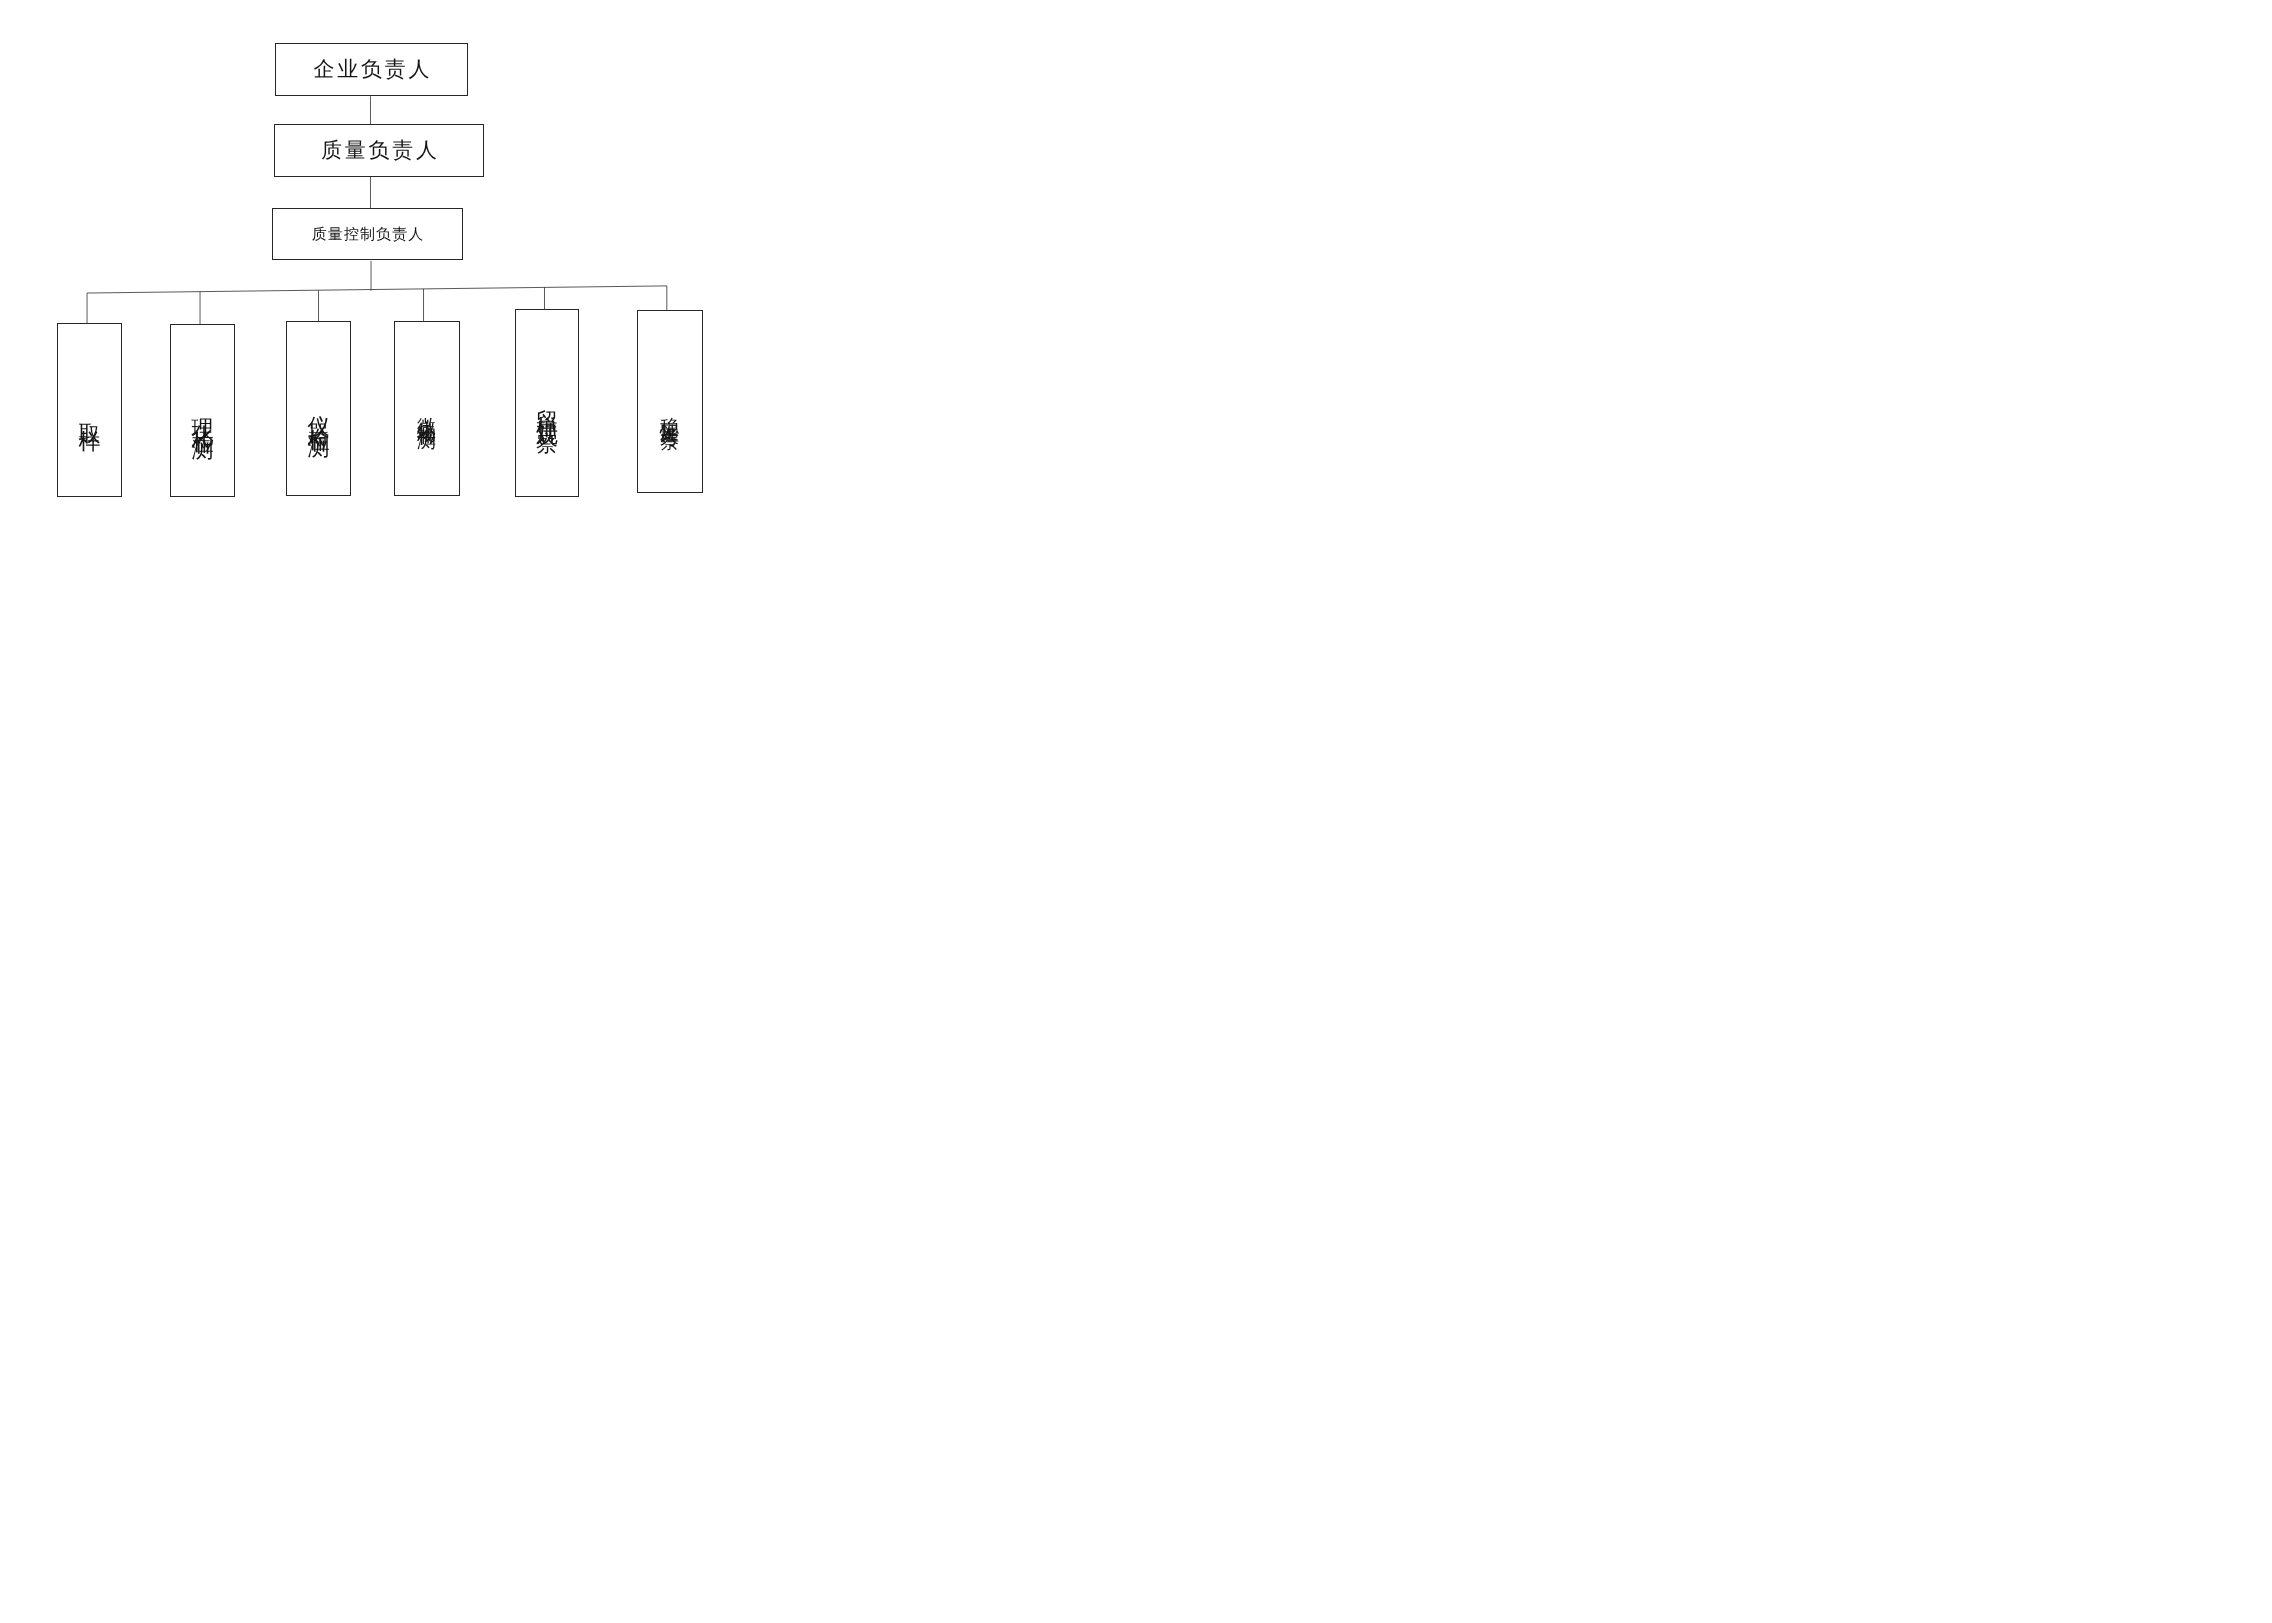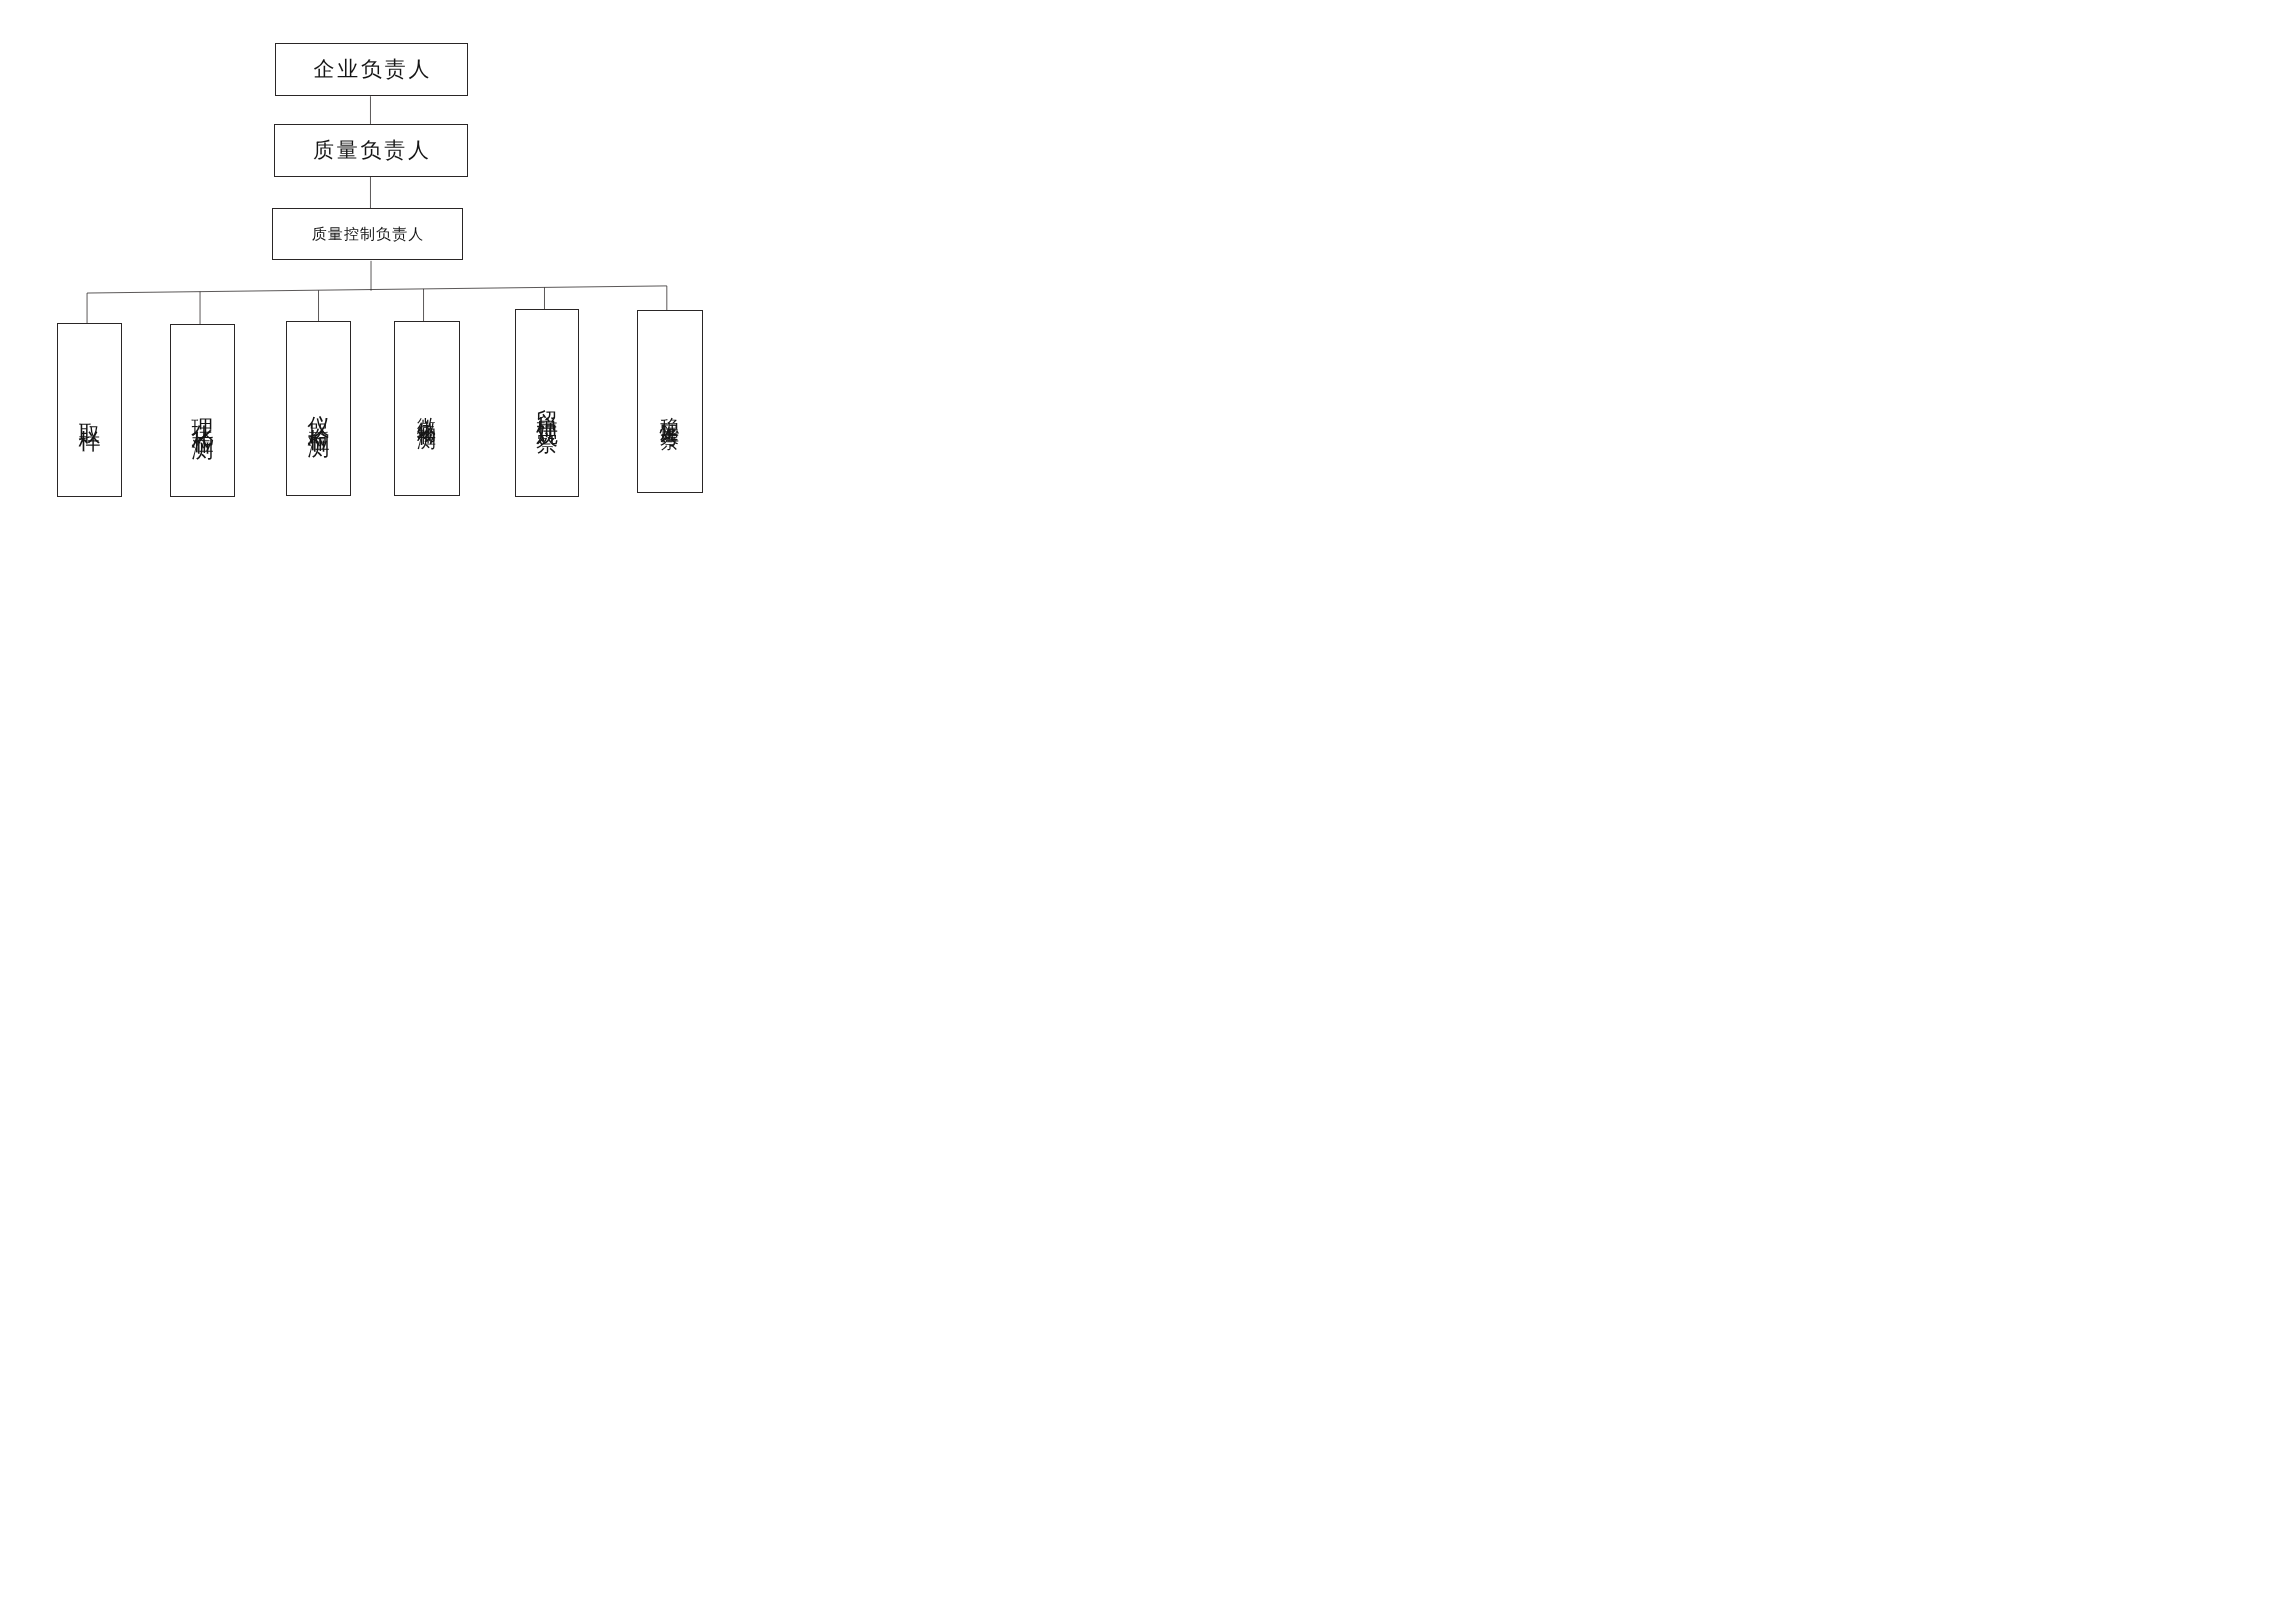--- a/index.html
+++ b/index.html
@@ -65,21 +65,21 @@
   .dept.five span{
     font-size:19px;
     letter-spacing:3.3px;
     padding-top:3.3px;
   }
   .dept.low span{
     padding-top:17.6px;
   }
   
   .n1{left:275px;top:43px;width:193px;height:53px;}
-  .n2{left:274px;top:124px;width:194px;height:53px;}
+  .n2{left:274px;top:124px;width:210px;height:53px;}
   .n3{left:272px;top:208px;width:191px;height:52px;}
   
   .d1{left:57px;top:323px;width:65px;height:174px;}
   .d2{left:170px;top:324px;width:65px;height:173px;}
   .d3{left:286px;top:321px;width:65px;height:175px;}
   .d4{left:394px;top:321px;width:66px;height:175px;}
   .d5{left:515px;top:309px;width:64px;height:188px;}
   .d6{left:637px;top:310px;width:66px;height:183px;}
 </style>
 </head>

